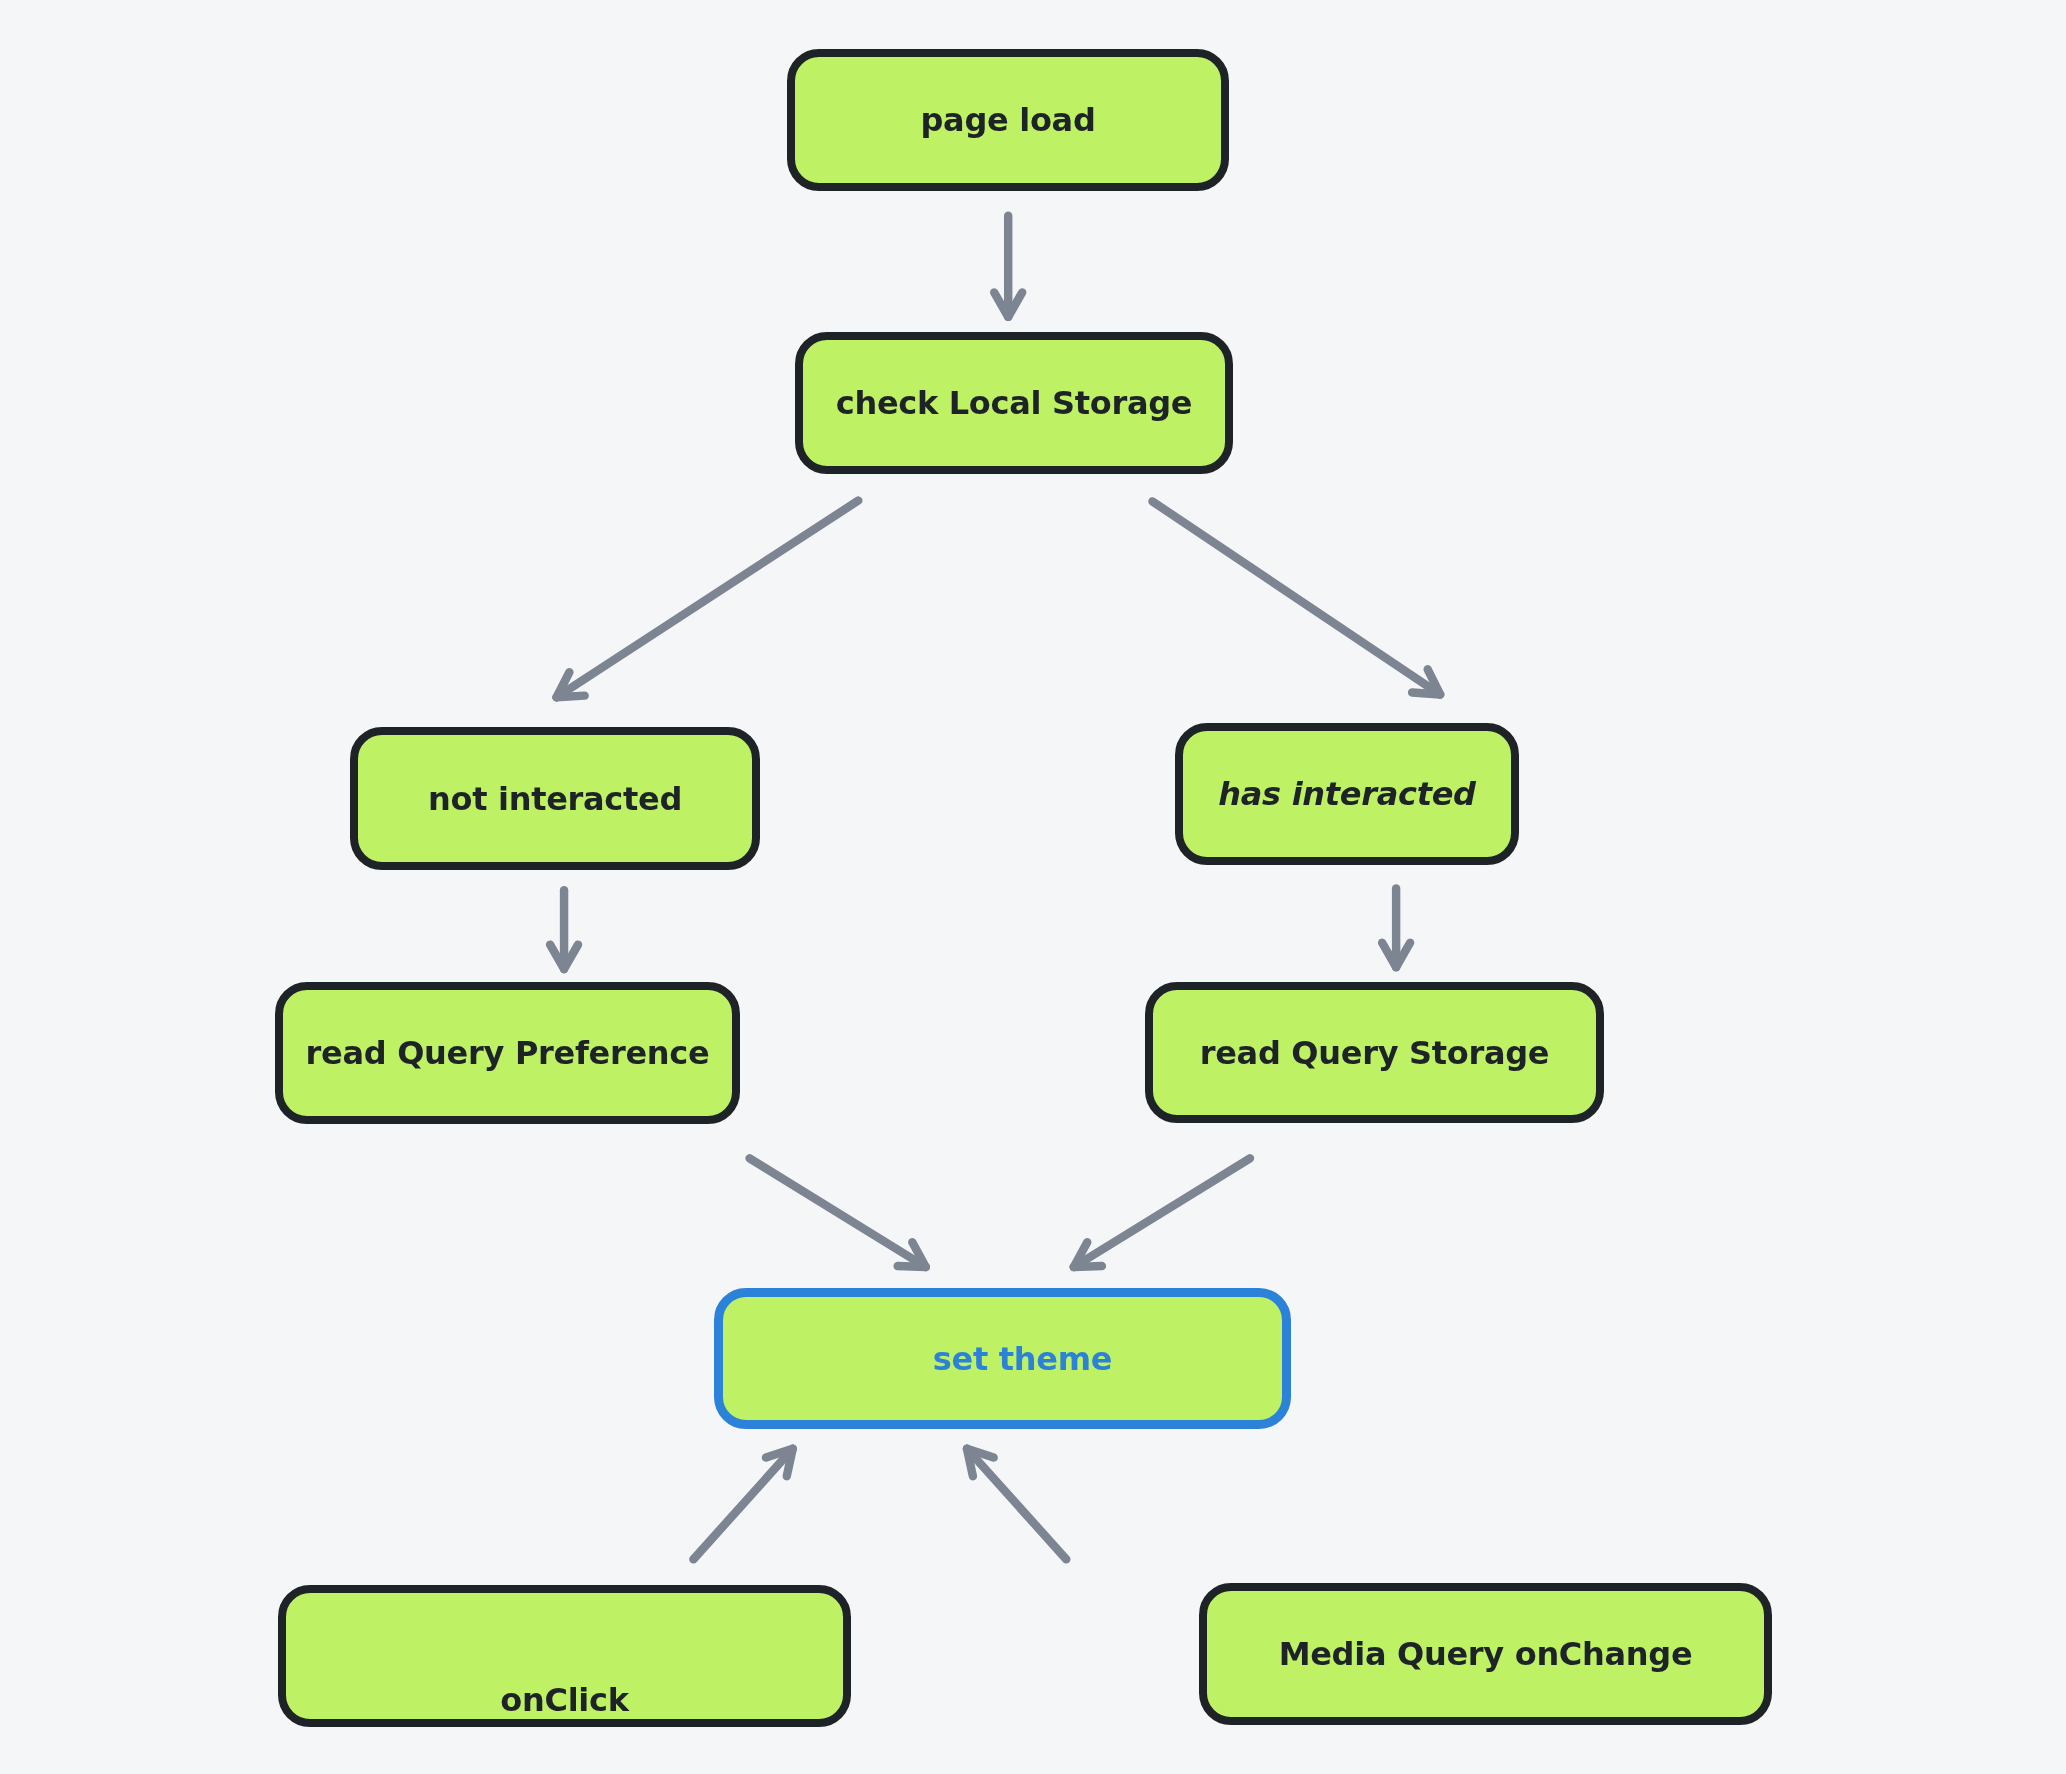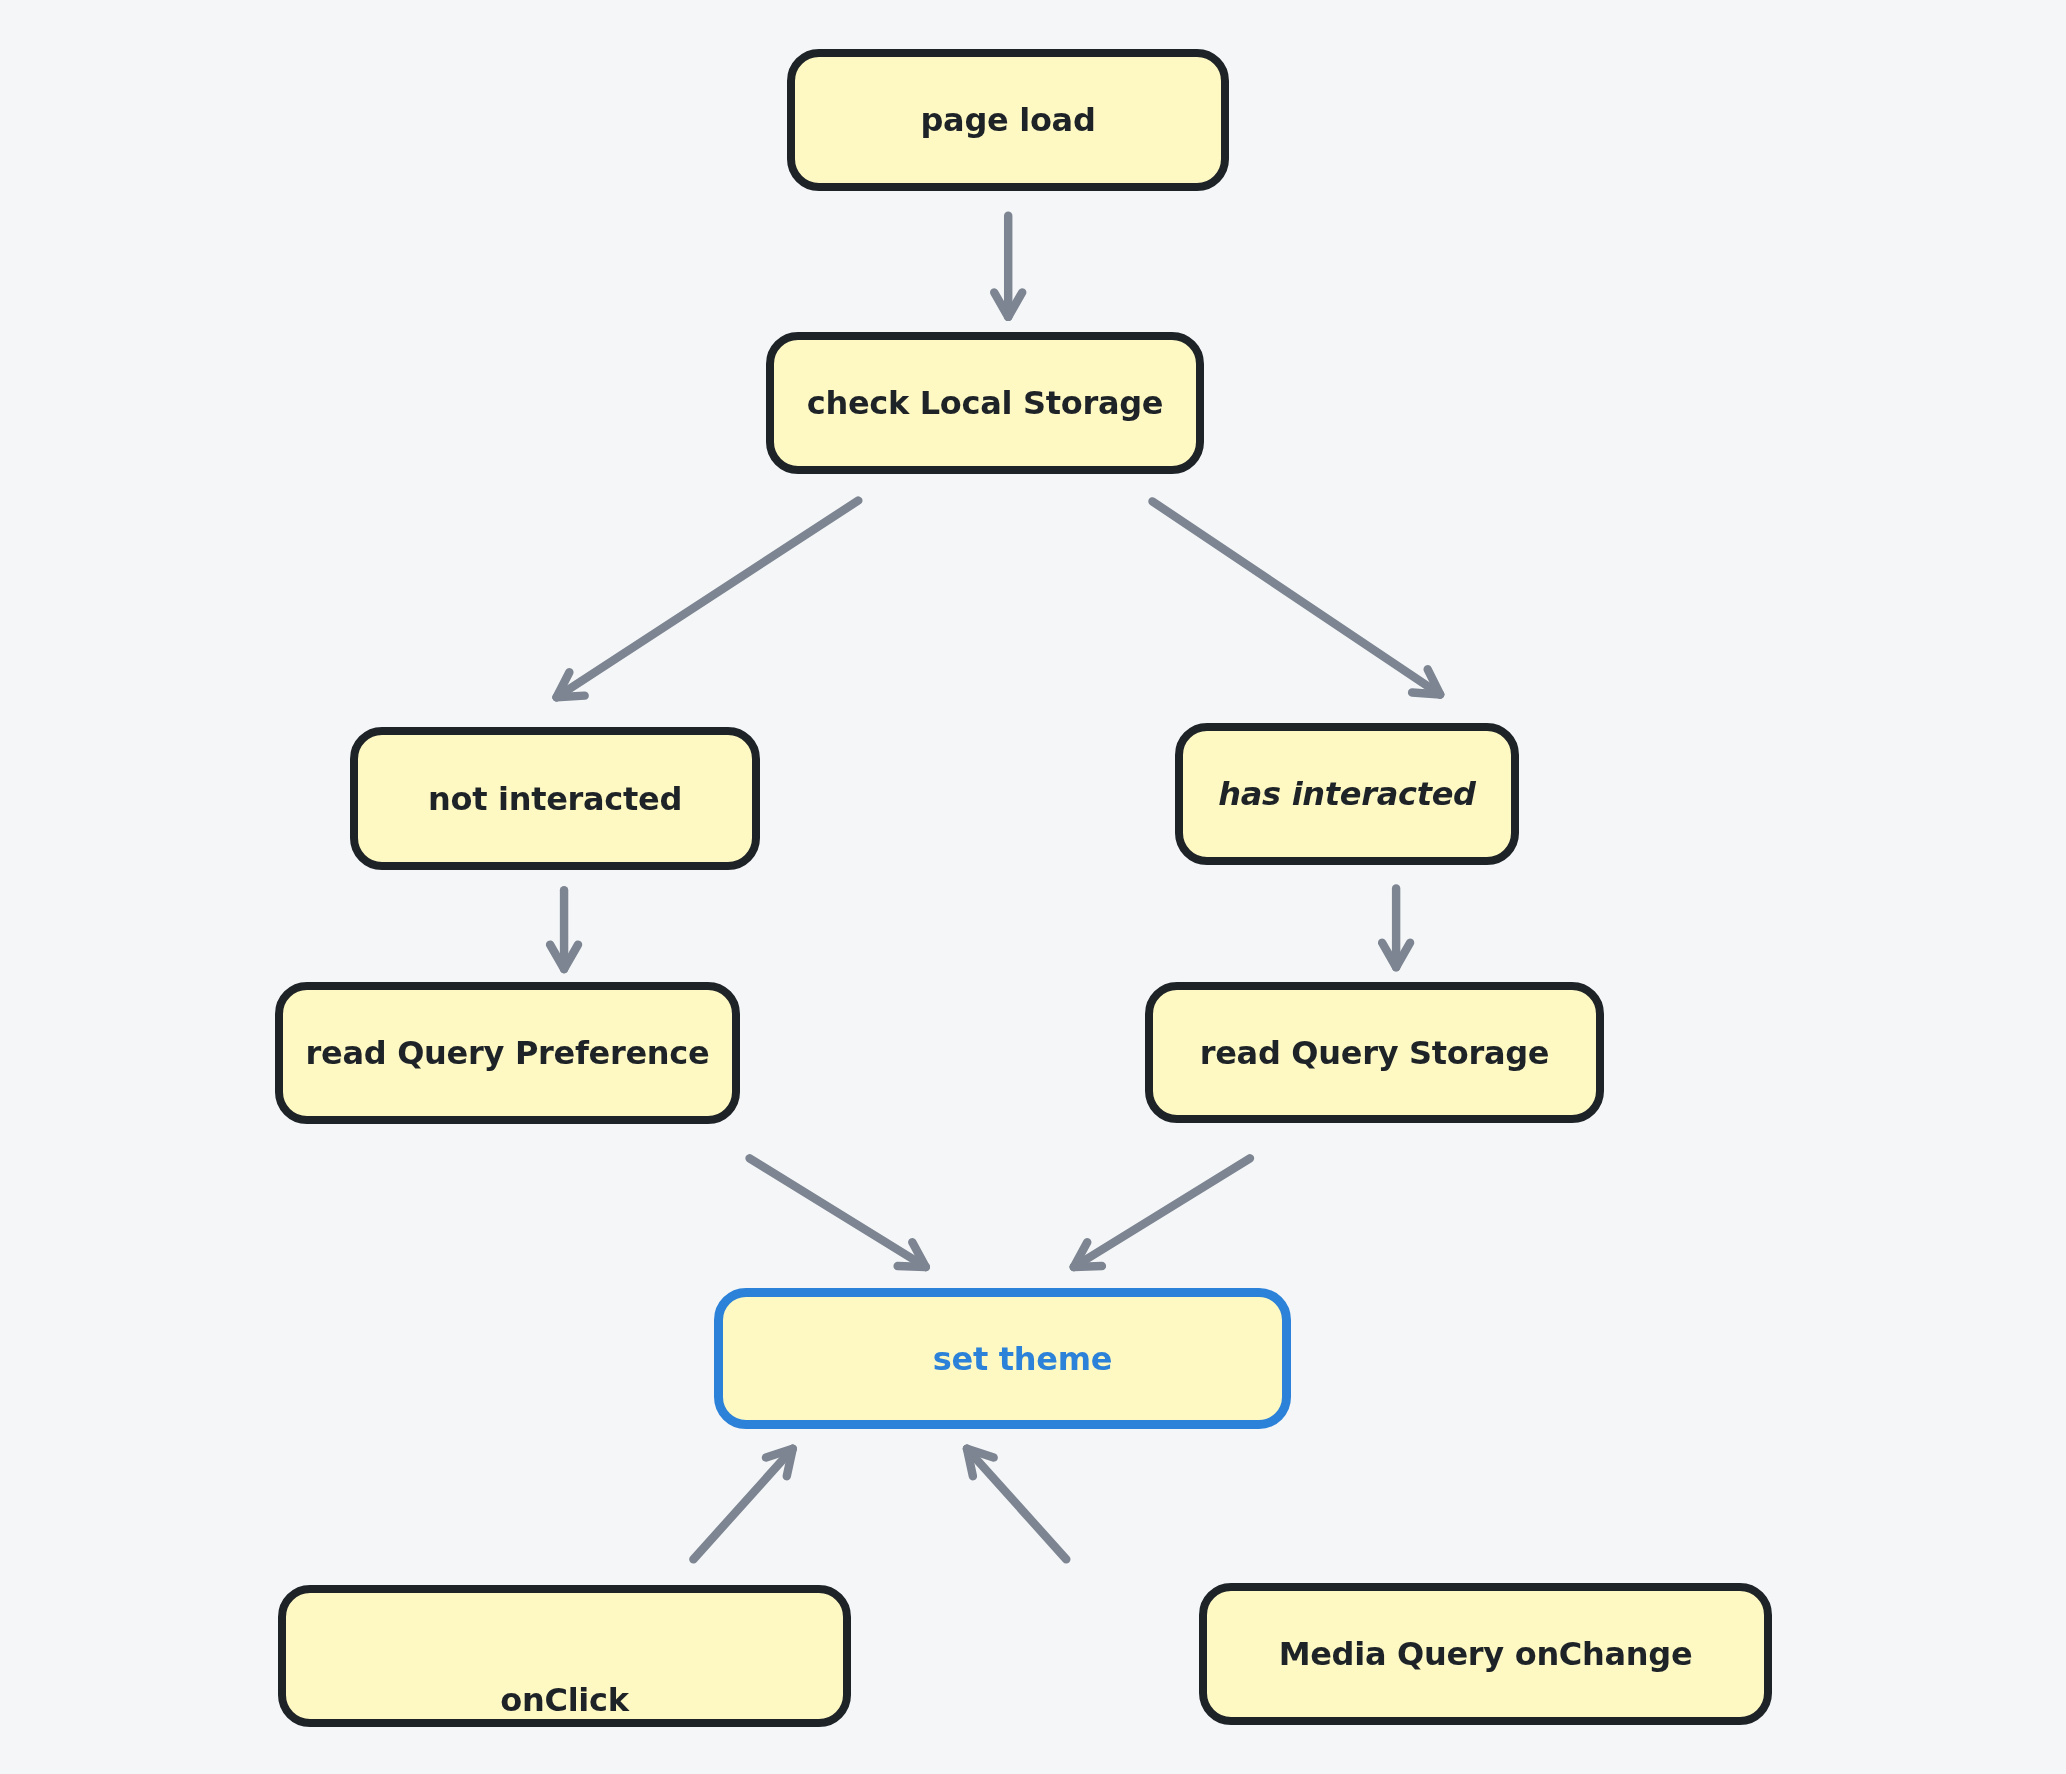--- a/index.html
+++ b/index.html
@@ -22,21 +22,21 @@
     position: absolute;
     left: 0;
     top: 0;
     width: 2067px;
     height: 1775px;
     pointer-events: none;
   }
   .node {
     position: absolute;
     box-sizing: border-box;
-    background: #fef9c3;
+    background: #bef264;
     border: 8.4px solid #1e2328;
     border-radius: 32px;
     display: flex;
     align-items: center;
     justify-content: center;
     color: #1e2328;
     font-size: 32px;
     font-weight: 700;
     letter-spacing: -0.3px;
     white-space: nowrap;
@@ -97,21 +97,21 @@
         <line x1="1138" y1="1664" x2="1032" y2="1546" stroke="#7c8591" stroke-width="9" stroke-linecap="round"></line>
         <line x1="1032" y1="1546" x2="1060.4872526395252" y2="1555.4061914211795" stroke="#7c8591" stroke-width="9" stroke-linecap="round"></line>
         <line x1="1032" y1="1546" x2="1038.3088851151504" y2="1575.3291317396856" stroke="#7c8591" stroke-width="9" stroke-linecap="round"></line>
       </g>
     </svg>
 
   <div class="node" style="left:787px; top:49px; width:442px; height:142px;">
     <span>page load</span>
   </div>
 
-  <div class="node" style="left:766px; top:332px; width:438px; height:142px;">
+  <div class="node" style="left:795px; top:332px; width:438px; height:142px;">
     <span>check Local Storage</span>
   </div>
 
   <div class="node" style="left:350px; top:727px; width:410px; height:143px;text-align:center;">
     <span>not interacted</span>
   </div>
 
   <div class="node" style="left:1175px; top:723px; width:344px; height:142px;font-style:italic;">
     <span>has interacted</span>
   </div>

